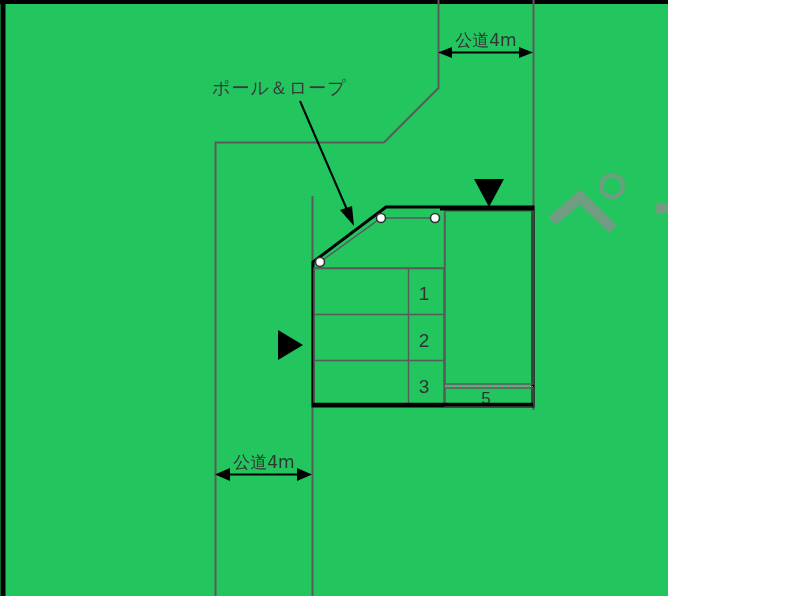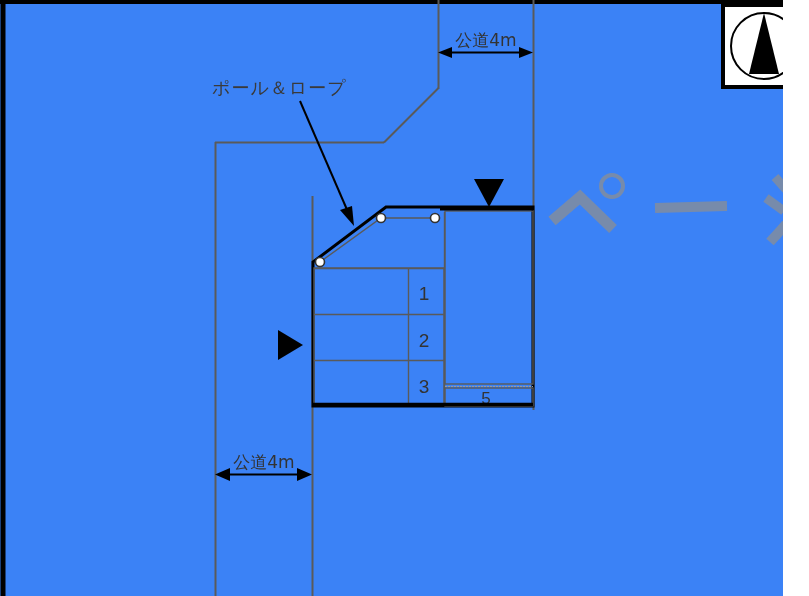--- a/index.html
+++ b/index.html
@@ -6,23 +6,23 @@
   html, body {
     margin: 0;
     padding: 0;
     background: #ffffff;
   }
   body {
     font-family: "Liberation Sans", "DejaVu Sans", sans-serif;
   }
   #plan-root {
     position: relative;
-    width: 783px;
+    width: 668px;
     height: 596px;
-    background: #3b82f6;
+    background: #22c55e;
     overflow: hidden;
   }
   #plan-svg {
     position: absolute;
     left: 0;
     top: 0;
     width: 809px;
     height: 596px;
     display: block;
   }

